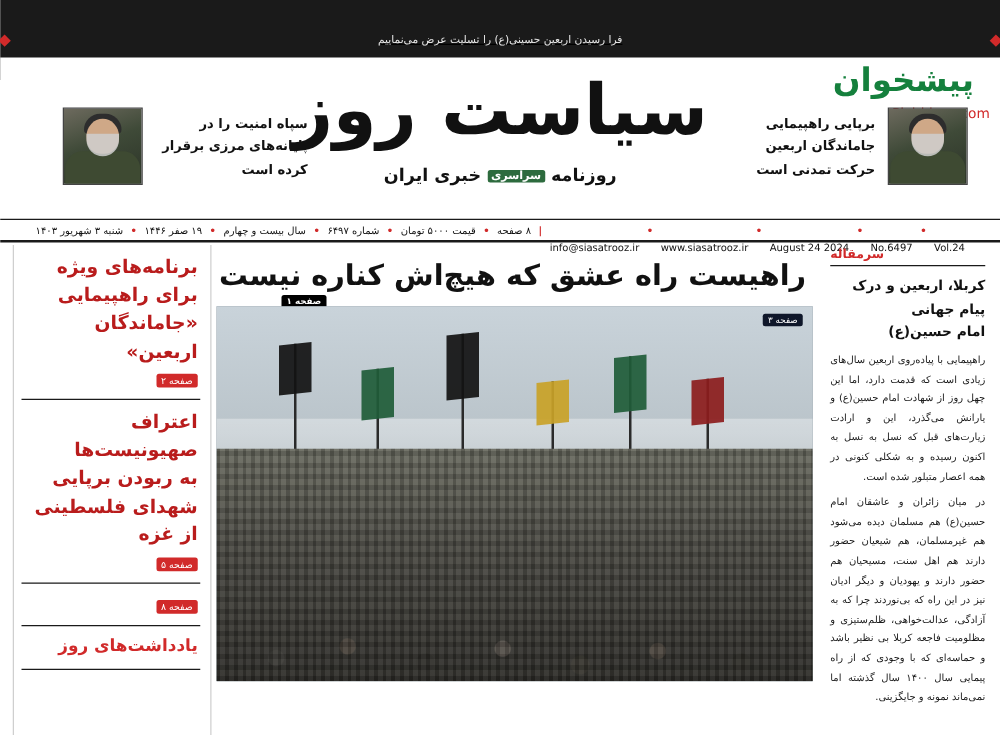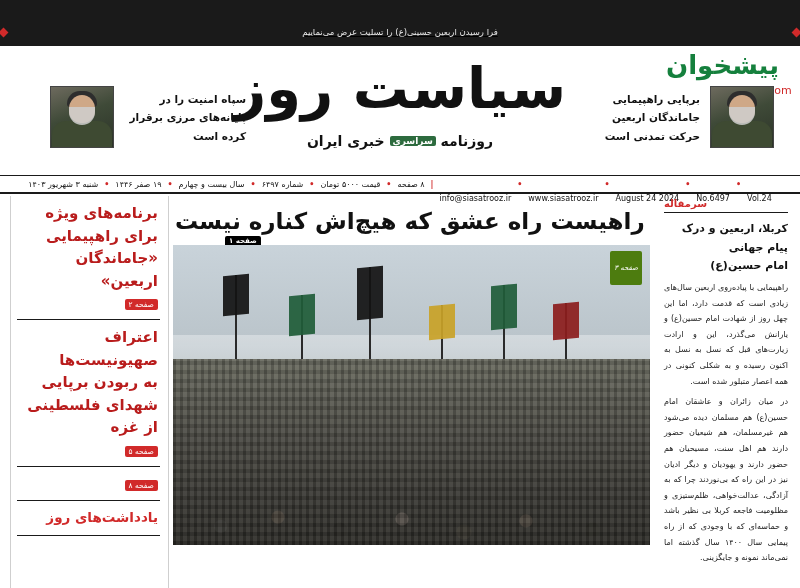--- a/index.html
+++ b/index.html
@@ -295,26 +295,25 @@
   .flag.yellow { background: #c9a227; }
   .flag.red { background: #8c1c1c; }
   .pole {
     position: absolute;
     width: 2px;
     background: #2a2a2a;
   }
   .photo-tag {
     position: absolute;
     top: 6px; right: 8px;
-    background: #4d7c0f;
+    background: #0f172a;
     color: #fff;
     font-size: 7px;
-    padding: 13px 4px;
+    padding: 1px 4px;
     border-radius: 2px;
-    font-style: italic;
   }
 
   
   .col-edit {
     width: 128px;
     direction: rtl;
     padding: 2px 2px 0 2px;
   }
   .edit-kicker {
     text-align: left;

